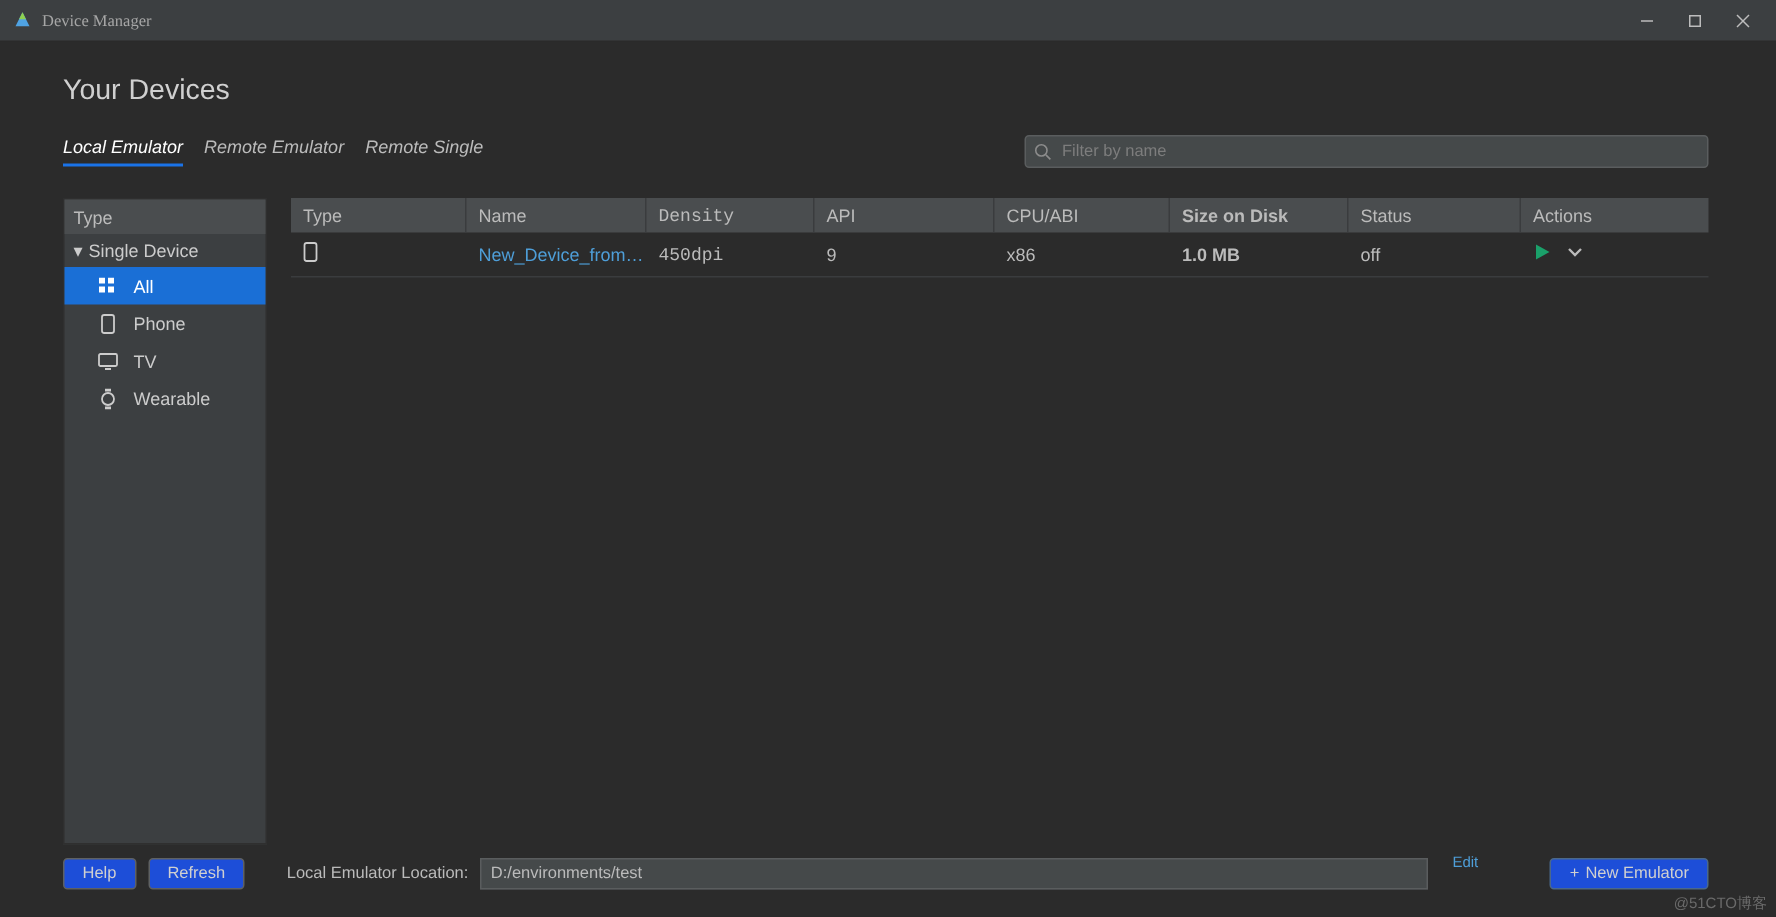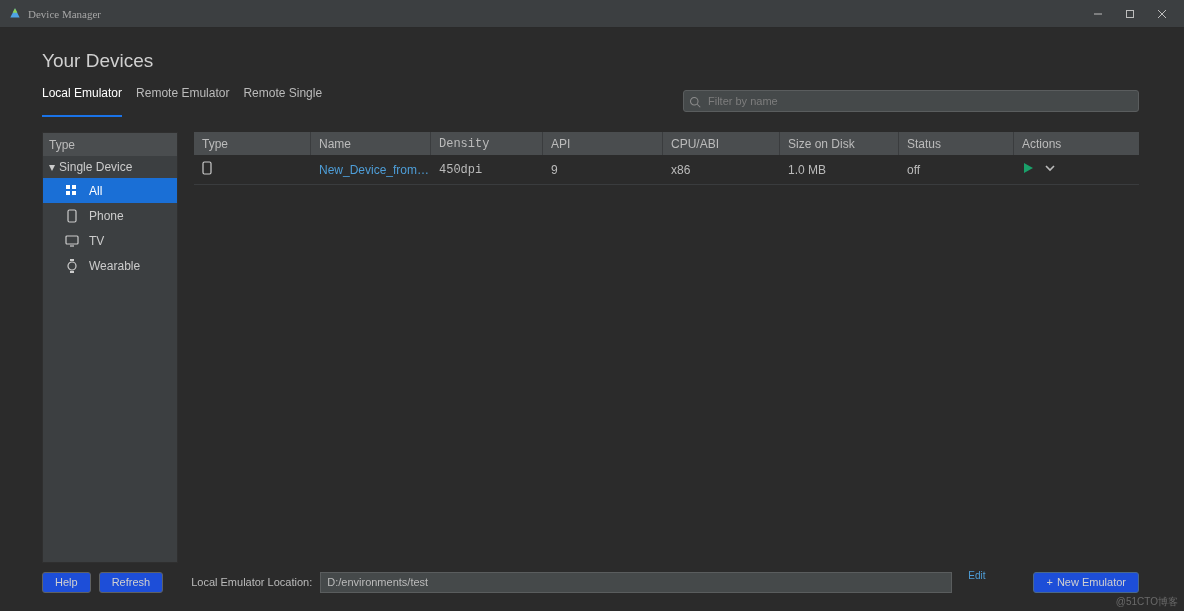--- a/index.html
+++ b/index.html
@@ -15,21 +15,21 @@
     .win-btn svg { width: 10px; height: 10px; }
 
     
     .content { position: absolute; top: 28px; left: 0; right: 0; bottom: 0; padding: 0; }
 
     .page-title { font-size: 19px; font-weight: 400; color: #d0d0d0; padding: 22px 0 16px 42px; }
 
     
     .tabs-row { display: flex; align-items: center; justify-content: space-between; padding: 0 45px 0 42px; height: 26px; }
     .tabs { display: flex; gap: 14px; font-size: 12px; }
-    .tab { color: #bbb; cursor: pointer; padding-bottom: 15px; }
+    .tab { color: #bbb; cursor: pointer; padding-bottom: 4px; font-style: italic; }
     .tab.active { color: #fff; border-bottom: 2px solid #1a73e8; }
     .search-box { position: relative; width: 456px; height: 22px; }
     .search-box input { width: 100%; height: 22px; background: #45494a; border: 1px solid #5a5d5e; border-radius: 3px; color: #bbb; font-size: 11px; padding: 0 6px 0 24px; outline: none; }
     .search-box input::placeholder { color: #7d7d7d; }
     .search-icon-wrap { position: absolute; left: 6px; top: 4px; color: #8c8c8c; }
 
     
     .main { display: flex; position: absolute; top: 104px; left: 42px; right: 45px; bottom: 48px; }
 
     
@@ -43,21 +43,21 @@
     
     .table-wrap { flex: 1; margin-left: 16px; display: flex; flex-direction: column; }
     .thead { display: flex; height: 23px; background: #4a4d4f; font-size: 12px; color: #bbb; }
     .th, .td { display: flex; align-items: center; padding-left: 8px; border-right: 1px solid #3a3c3e; }
     .th:last-child, .td:last-child { border-right: none; }
     .c-type { width: 117px; }
     .c-name { width: 120px; }
     .c-density { width: 112px; font-family: Liberation Mono, monospace; }
     .c-api { width: 120px; }
     .c-cpu { width: 117px; }
-    .c-size { width: 119px; }
+    .c-size { width: 119px; font-weight: bold; }
     .c-status { width: 115px; }
     .c-actions { flex: 1; }
     .trow { display: flex; height: 30px; font-size: 12px; color: #bbb; border-bottom: 1px solid #3a3c3e; }
     .trow .td { border-right: none; }
     .name-link { color: #4e9ed8; white-space: nowrap; overflow: hidden; text-overflow: ellipsis; max-width: 100%; }
     .actions-cell { display: flex; gap: 10px; align-items: center; padding-left: 8px; }
     .play-icon { color: #1aa06a; cursor: pointer; }
     .chev-icon { color: #bbb; cursor: pointer; }
 
     

